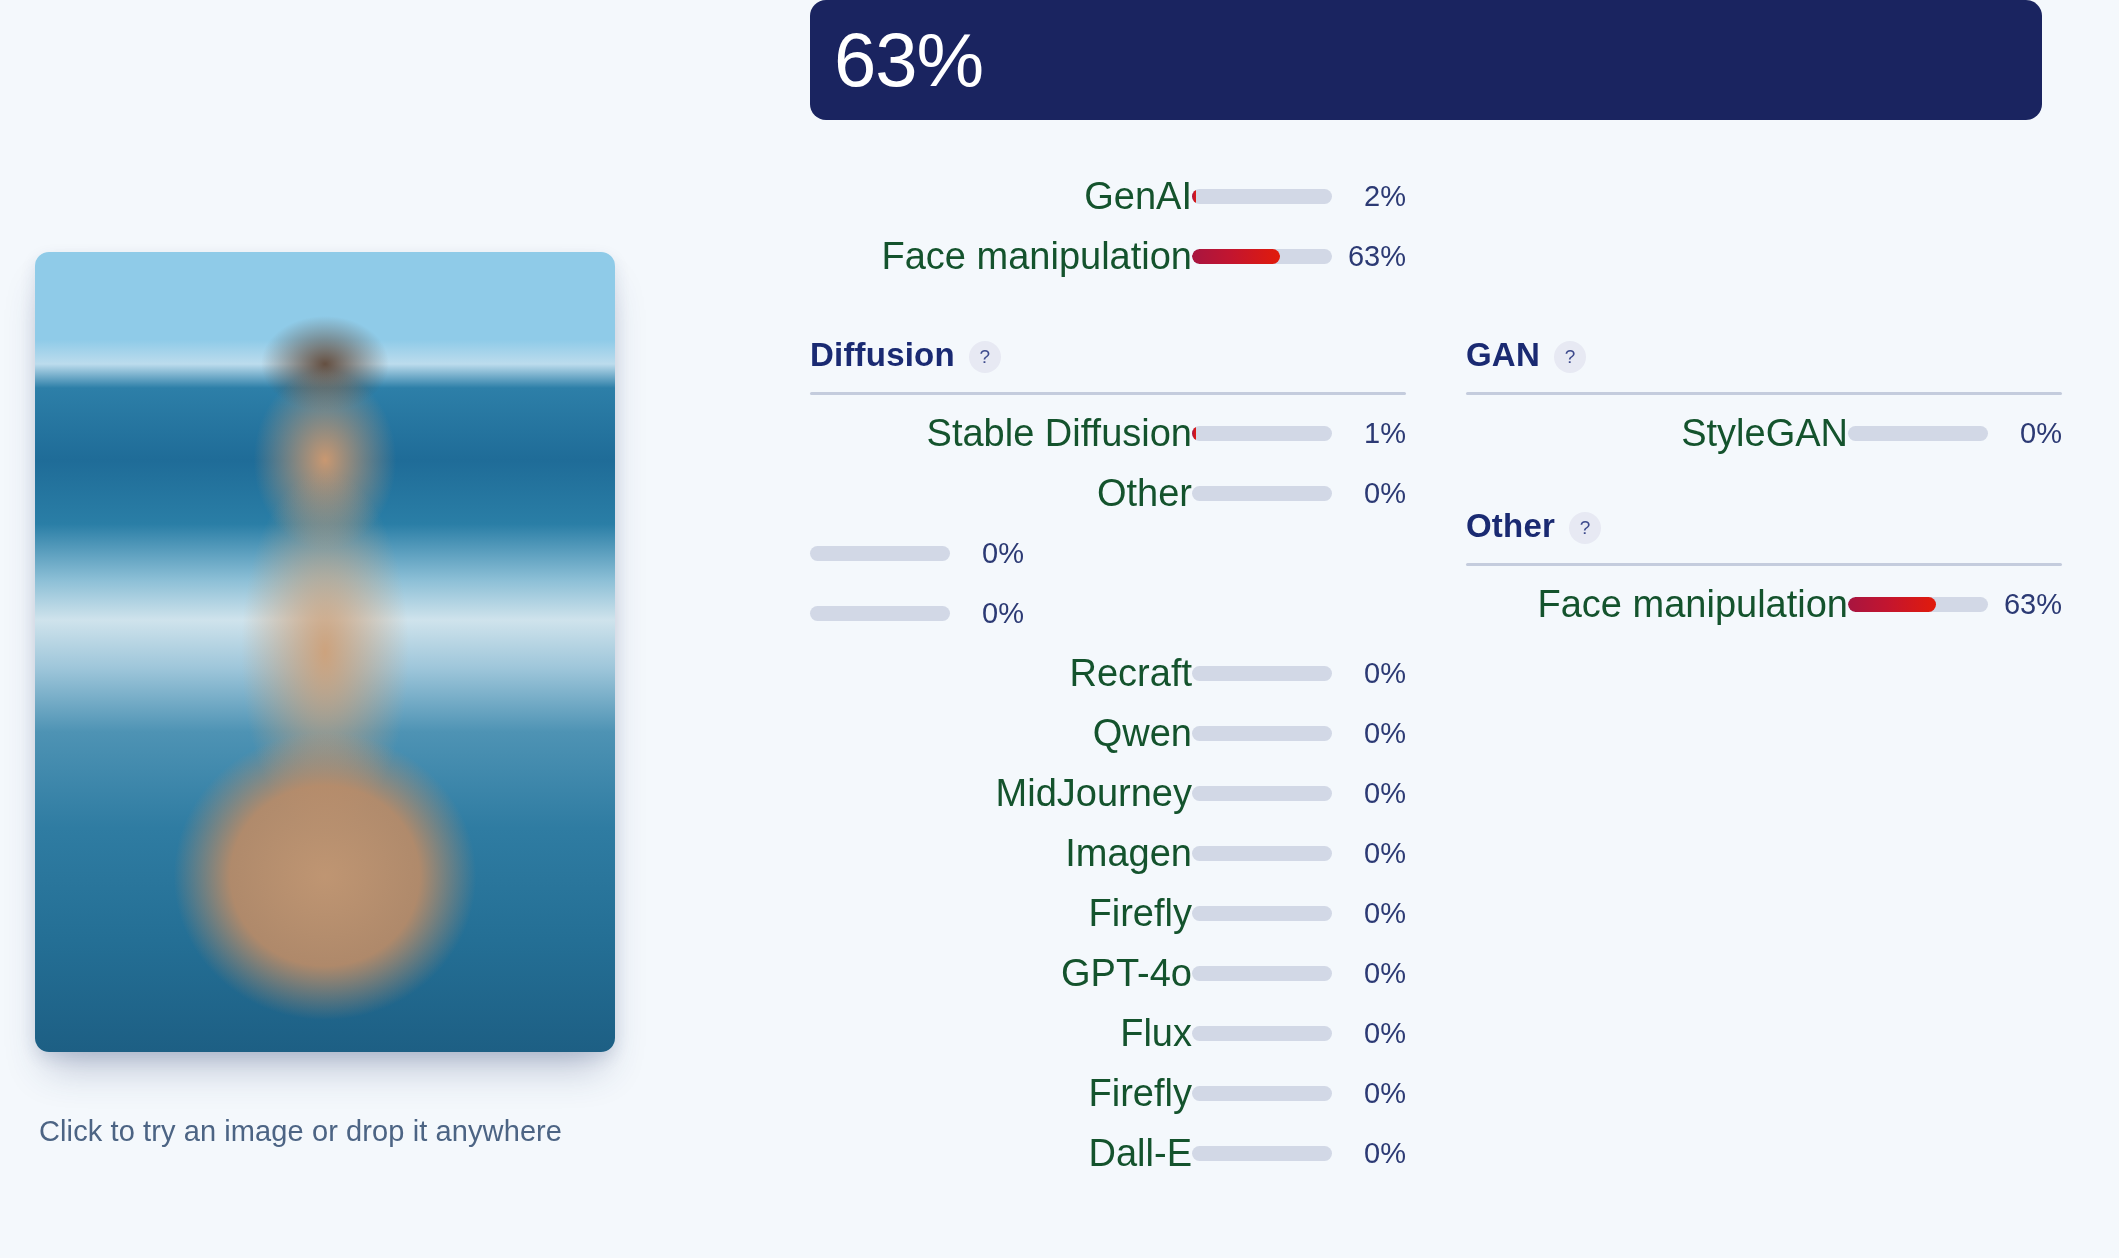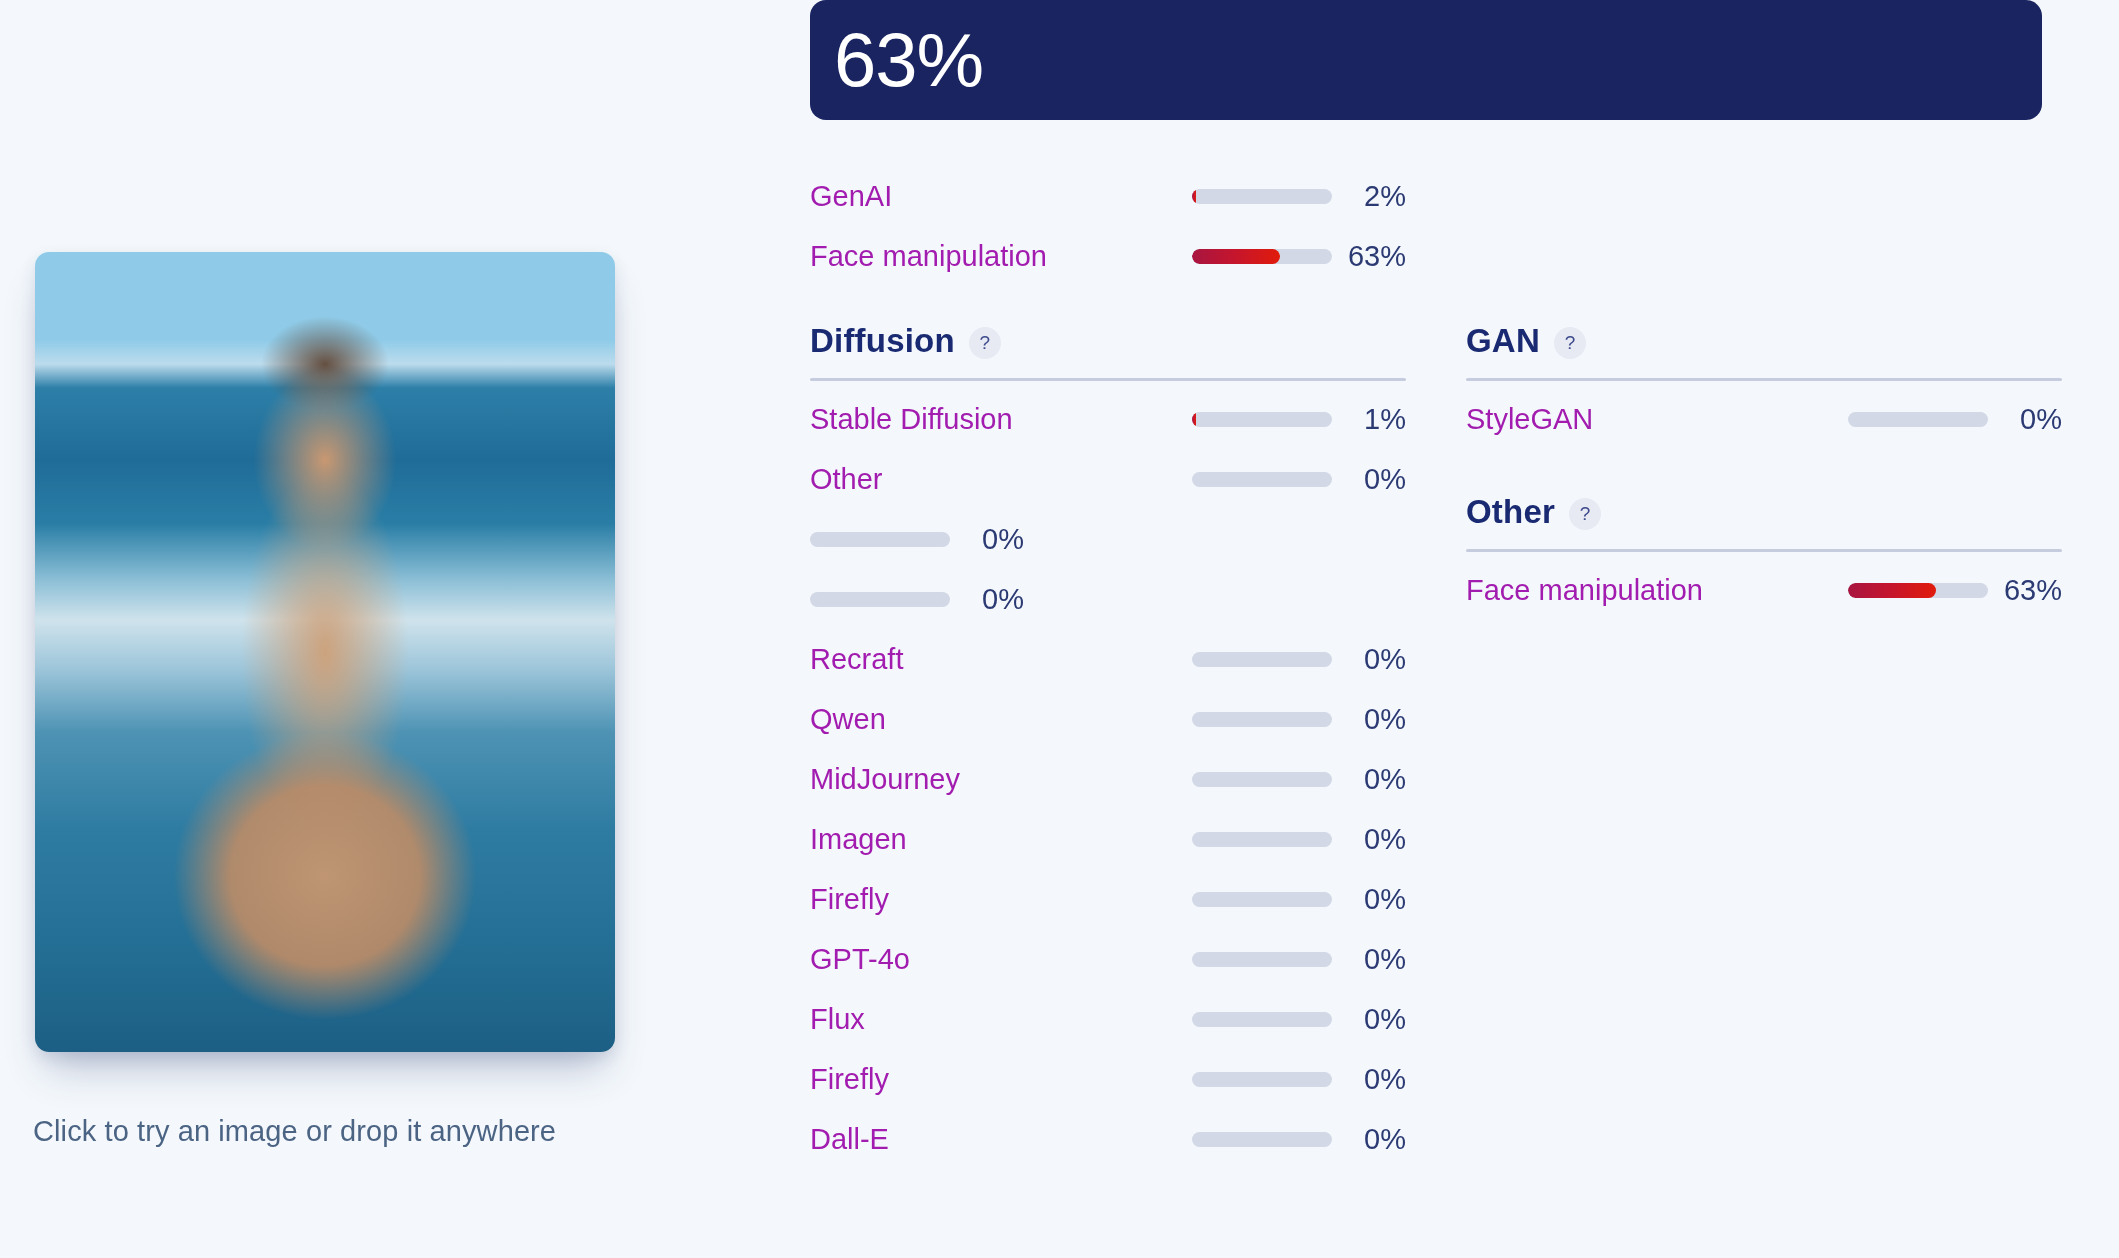--- a/index.html
+++ b/index.html
@@ -65,21 +65,21 @@
         #9ec6da 52%,
         #4e93b4 60%,
         #2f7ca2 72%,
         #246f95 86%,
         #1d5f84 100%);
     background-repeat: no-repeat;
   }
 
   .dz-caption {
     position: absolute;
-    left: 33px;
+    left: 39px;
     top: 1115px;
     font-size: 29px;
     color: #4c6484;
     letter-spacing: .1px;
     white-space: nowrap;
   }
 
   
   .right-pane {
     flex: 1;
@@ -112,23 +112,24 @@
   }
 
   .row {
     display: flex;
     align-items: center;
     height: 60px;
   }
 
   .row-label {
     flex: 1;
-    font-size: 29px;
-    color: #a21caf;
+    font-size: 38px;
+    color: #14532d;
     white-space: nowrap;
+    text-align: right;
   }
 
   .bar-track {
     width: 140px;
     height: 15px;
     border-radius: 10px;
     background: #d2d8e6;
     overflow: hidden;
     flex: 0 0 140px;
   }
@@ -142,21 +143,21 @@
   .row-pct {
     width: 74px;
     text-align: right;
     font-size: 29px;
     color: #2c3a74;
     flex: 0 0 74px;
   }
 
   
   .columns {
-    margin-top: 36px;
+    margin-top: 50px;
     display: flex;
     gap: 60px;
   }
 
   .col { width: 596px; flex: 0 0 596px; }
 
   .section-head {
     display: flex;
     align-items: center;
     gap: 14px;

